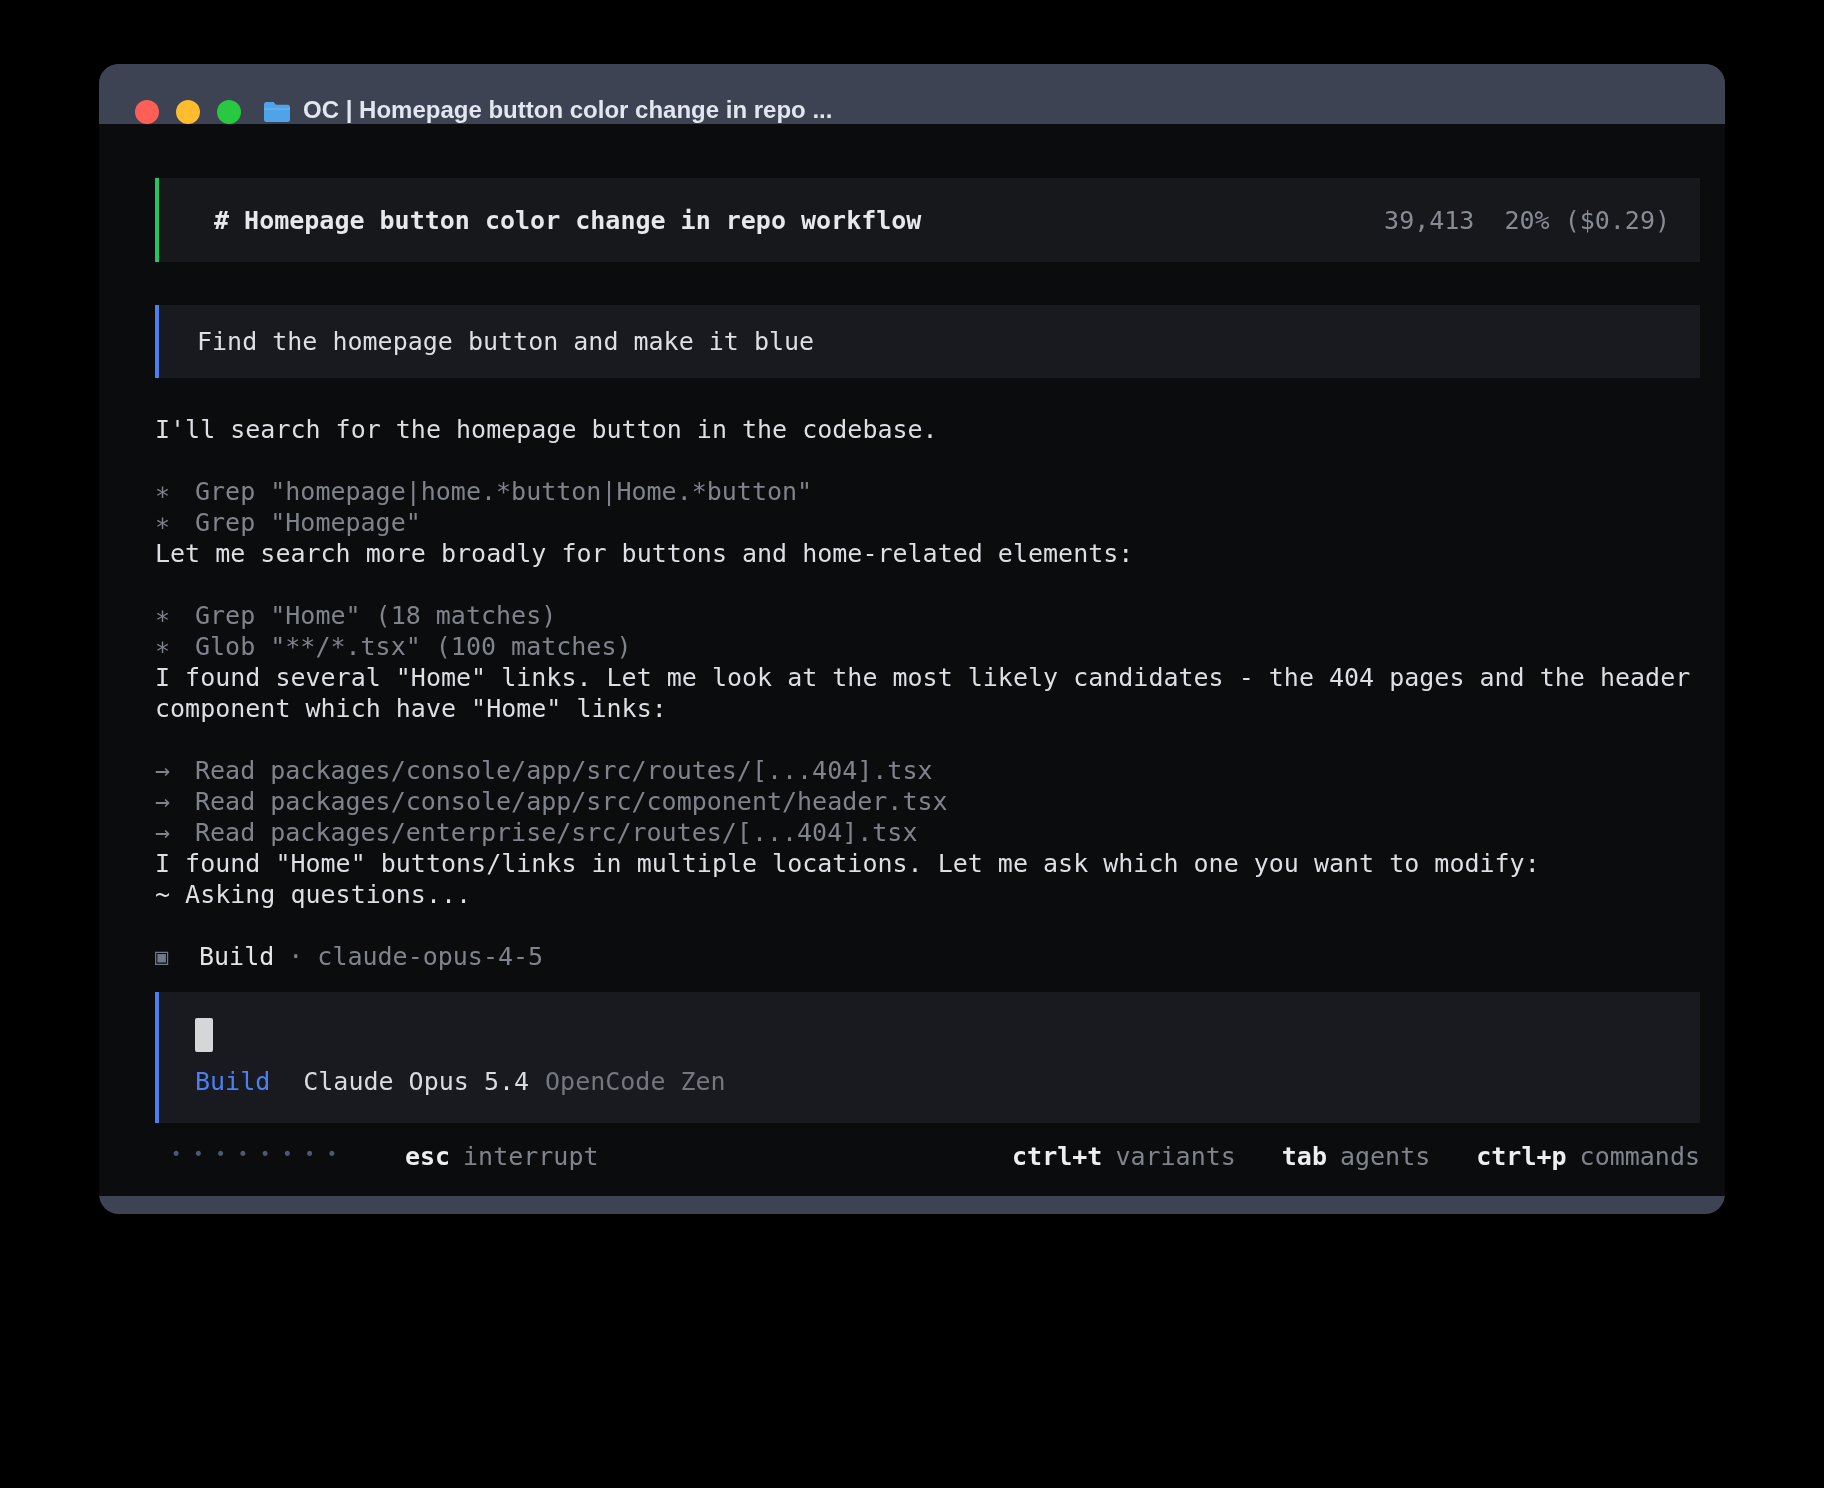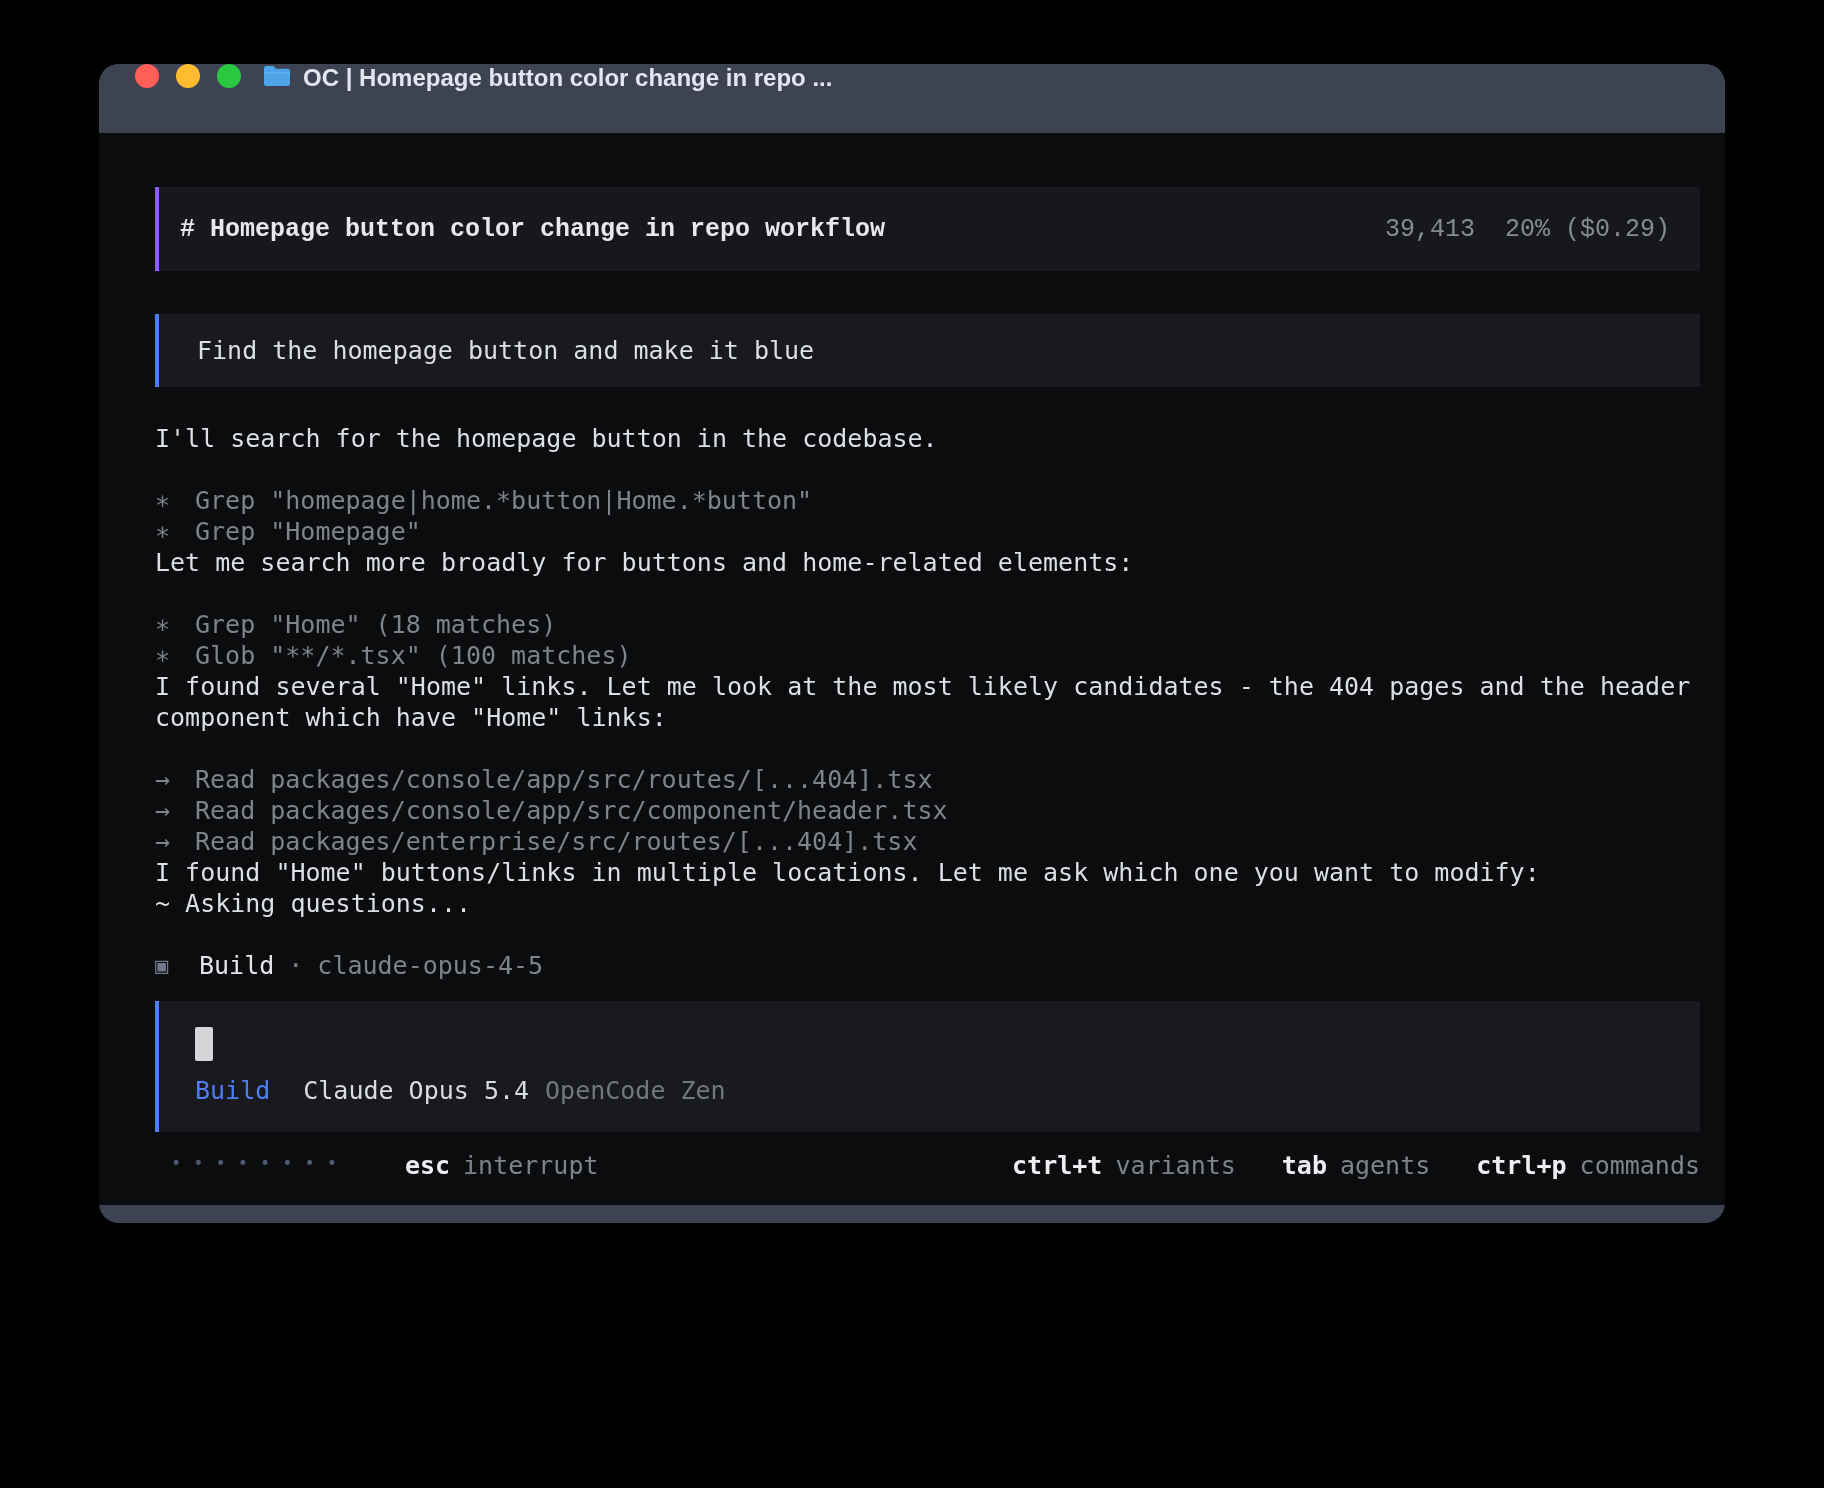--- a/index.html
+++ b/index.html
@@ -10,45 +10,44 @@
   }
   .window {
     position: absolute; left: 99px; top: 64px; width: 1626px;
     background: #3d4353; border-radius: 20px;
     padding-bottom: 18px;
     box-shadow: 0 22px 60px rgba(0,0,0,0.75);
     overflow: hidden;
   }
   
   .titlebar {
-    height: 69px; display: flex; align-items: flex-start;
+    height: 60px; display: flex; align-items: flex-end;
     padding: 0 28px 0 36px; background: #3d4353;
   }
   .lights { display: flex; align-items: center; gap: 17px; }
   .light { width: 24px; height: 24px; border-radius: 50%; display: inline-block; }
   .light.red    { background: #ff5f57; }
   .light.yellow { background: #febc2e; }
   .light.green  { background: #28c840; }
   .folder { margin-left: 22px; display: flex; align-items: center; }
   .win-title {
     margin-left: 12px; color: #e2e6ee; font-weight: bold; font-size: 24px;
     font-family: "Liberation Sans", "DejaVu Sans", sans-serif;
     white-space: nowrap; overflow: hidden; text-overflow: ellipsis;
   }
   
   .content {
     background: #0b0c0e;
     padding: 54px 25px 24px 56px;
     font-size: 25px; line-height: 31px; color: #dcdfe3;
   }
   .session-header {
-    height: 84px; background: #17181c; border-left: 4px solid #8b5cf6;
+    height: 84px; background: #17181c; border-left: 4px solid #22c55e;
     display: flex; align-items: center; justify-content: space-between;
-    padding: 0 30px 0 21px;
-    font-family: Liberation Mono, monospace;
+    padding: 0 30px 0 55px;
   }
   .sh-title { font-weight: bold; color: #e6e8eb; white-space: pre; }
   .sh-meta { display: flex; gap: 30px; color: #878b94; white-space: pre; }
   .user-block {
     margin-top: 43px; height: 73px; background: #191a1f;
     border-left: 4px solid #4d7ff2;
     display: flex; align-items: center; padding: 0 30px 0 38px;
     color: #dcdfe3;
   }
   .para { color: #dcdfe3; max-width: 1545px; }

